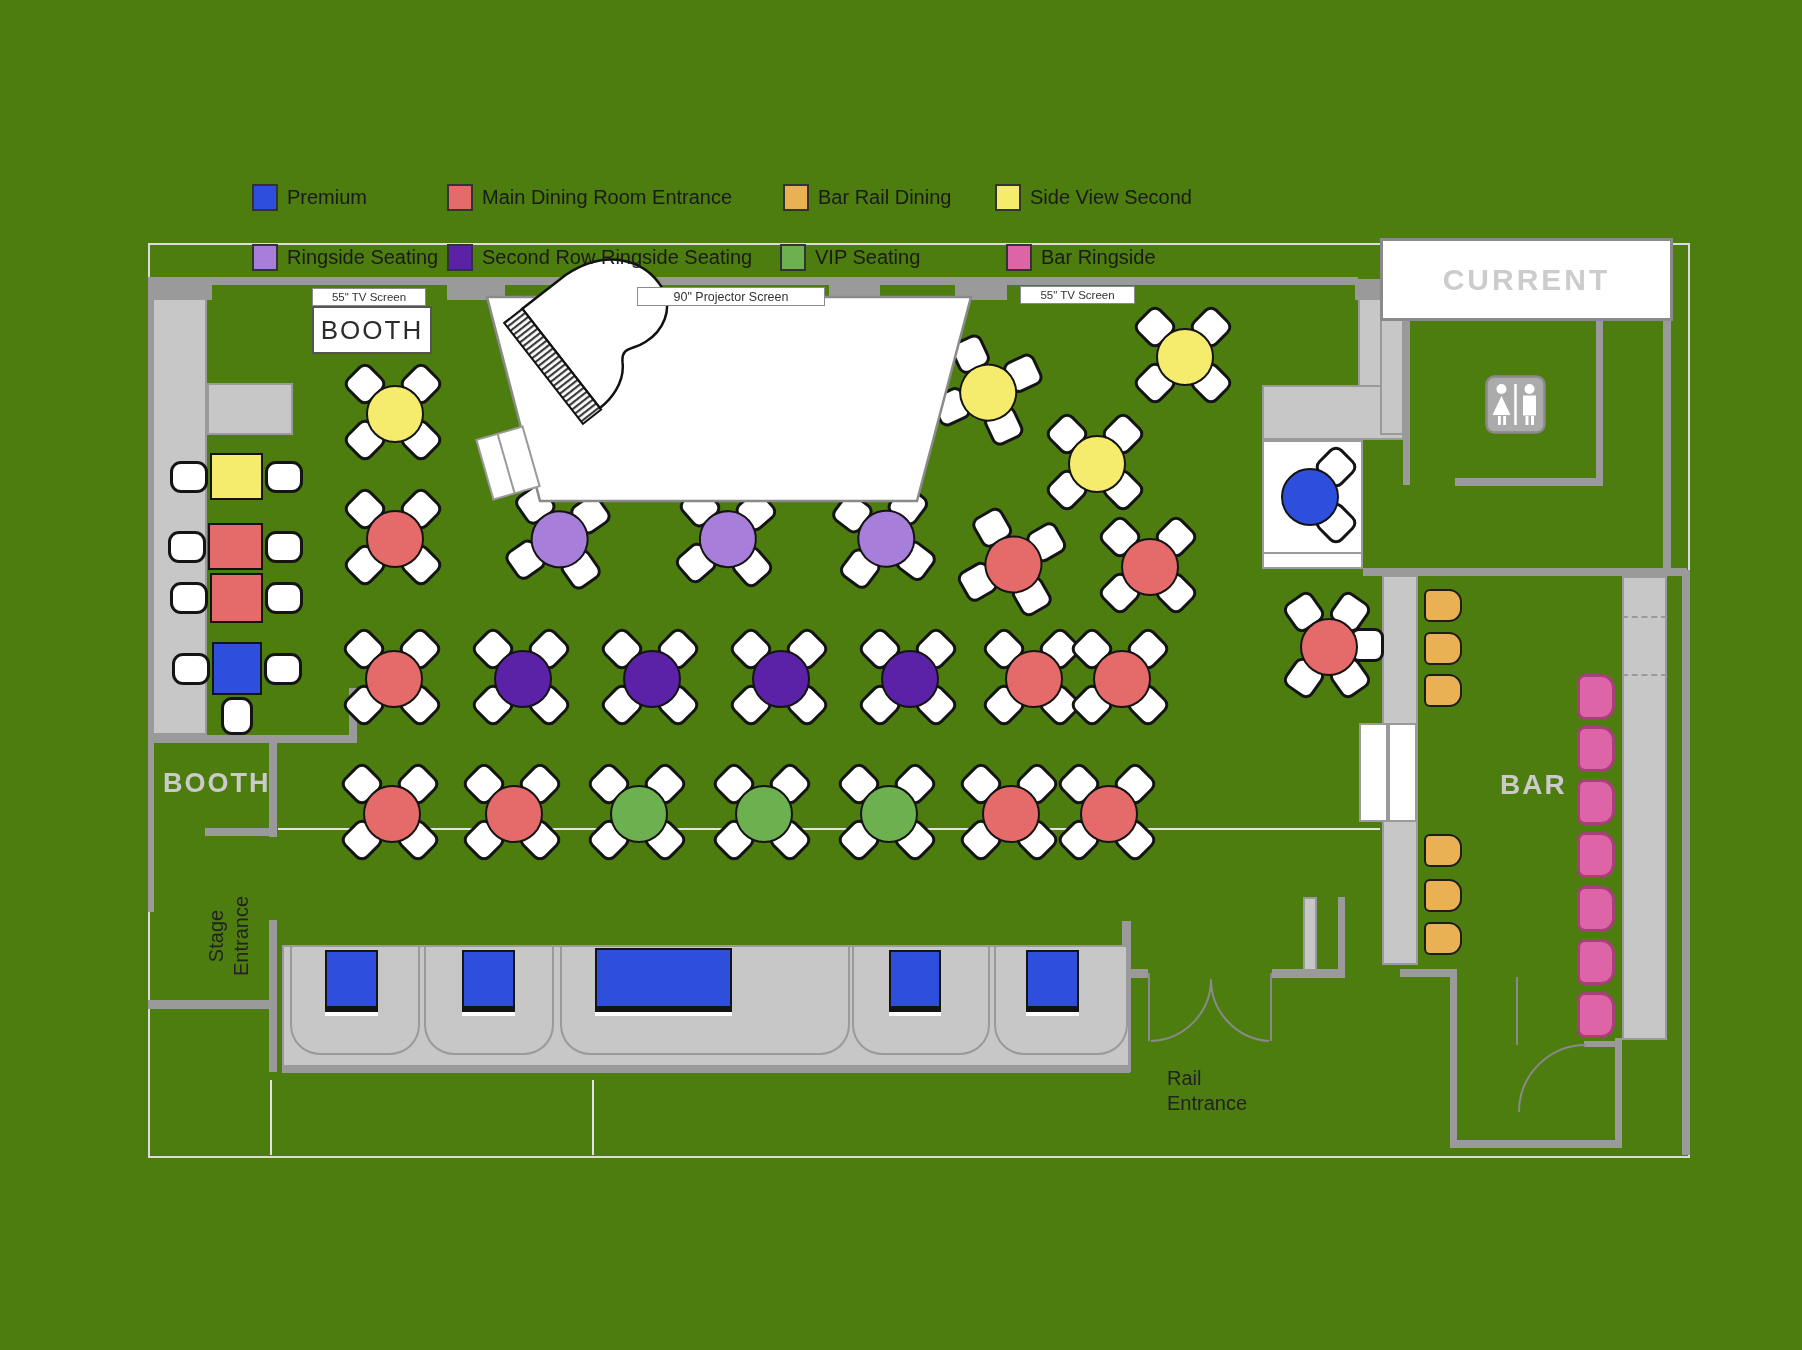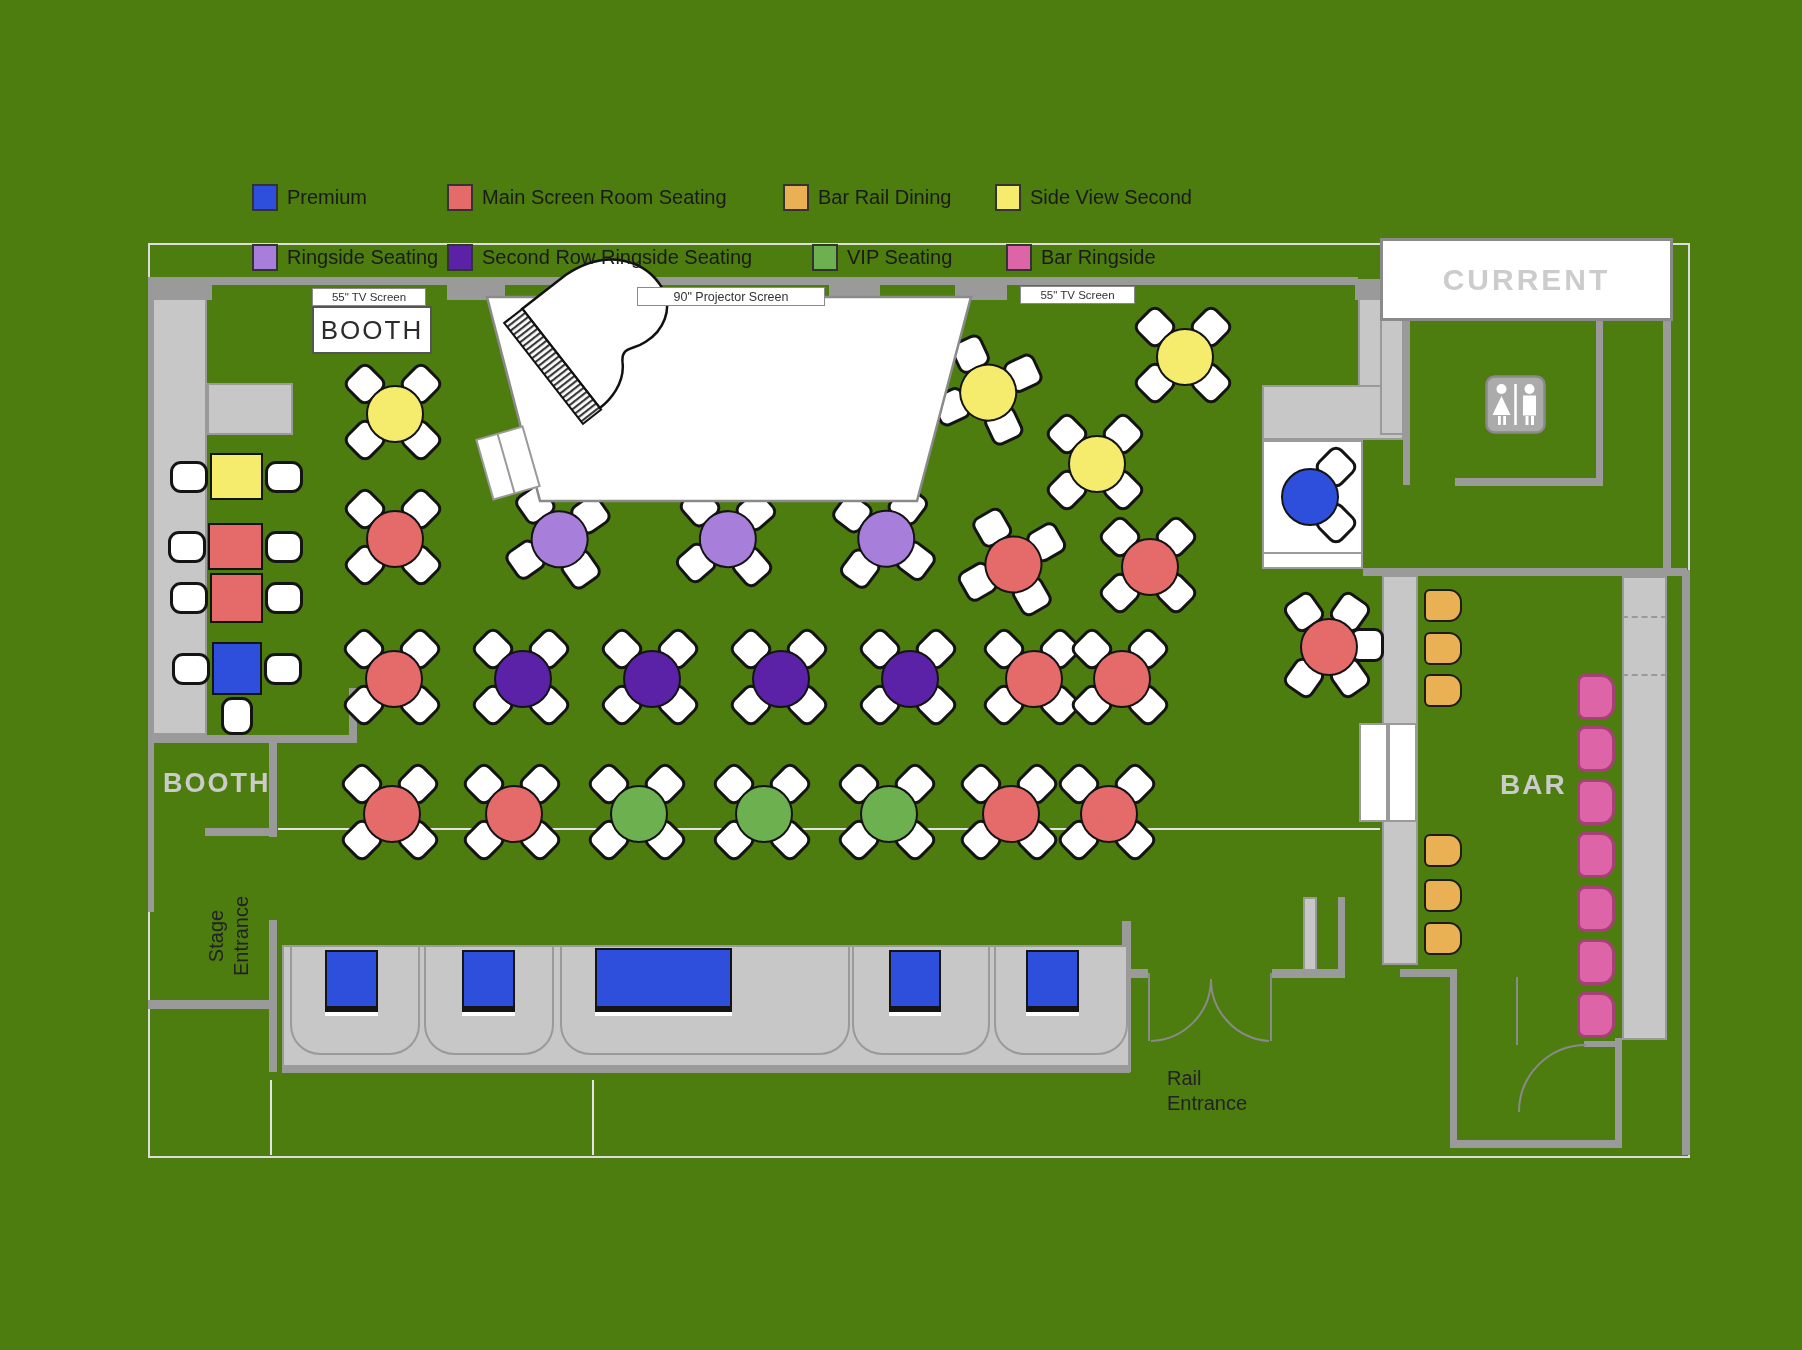--- a/index.html
+++ b/index.html
@@ -358,39 +358,39 @@
     <rect x="46" y="41" width="3" height="9" fill="#fff"></rect>
   </svg>
 
   <div id="legend">
       <div class="legend-item" style="left: 252px; top: 183px;">
         <span class="legend-swatch" style="background: rgb(46, 78, 220);"></span>
         <span class="legend-label">Premium</span>
       </div>
       <div class="legend-item" style="left: 447px; top: 183px;">
         <span class="legend-swatch" style="background: rgb(229, 106, 106);"></span>
-        <span class="legend-label">Main Screen Room Seating</span>
+        <span class="legend-label">Main Dining Room Entrance</span>
       </div>
       <div class="legend-item" style="left: 783px; top: 183px;">
         <span class="legend-swatch" style="background: rgb(233, 176, 84);"></span>
         <span class="legend-label">Bar Rail Dining</span>
       </div>
       <div class="legend-item" style="left: 995px; top: 183px;">
         <span class="legend-swatch" style="background: rgb(245, 236, 110);"></span>
         <span class="legend-label">Side View Second</span>
       </div>
       <div class="legend-item" style="left: 252px; top: 243px;">
         <span class="legend-swatch" style="background: rgb(168, 126, 219);"></span>
         <span class="legend-label">Ringside Seating</span>
       </div>
       <div class="legend-item" style="left: 447px; top: 243px;">
         <span class="legend-swatch" style="background: rgb(91, 33, 166);"></span>
         <span class="legend-label">Second Row Ringside Seating</span>
       </div>
-      <div class="legend-item" style="left: 812px; top: 243px;">
+      <div class="legend-item" style="left: 780px; top: 243px;">
         <span class="legend-swatch" style="background: rgb(108, 176, 80);"></span>
         <span class="legend-label">VIP Seating</span>
       </div>
       <div class="legend-item" style="left: 1006px; top: 243px;">
         <span class="legend-swatch" style="background: rgb(222, 100, 168);"></span>
         <span class="legend-label">Bar Ringside</span>
       </div>
     </div>
 
   <div class="screenlabel" style="left:312px;top:288px;width:112px;height:16px;">55" TV Screen</div>

